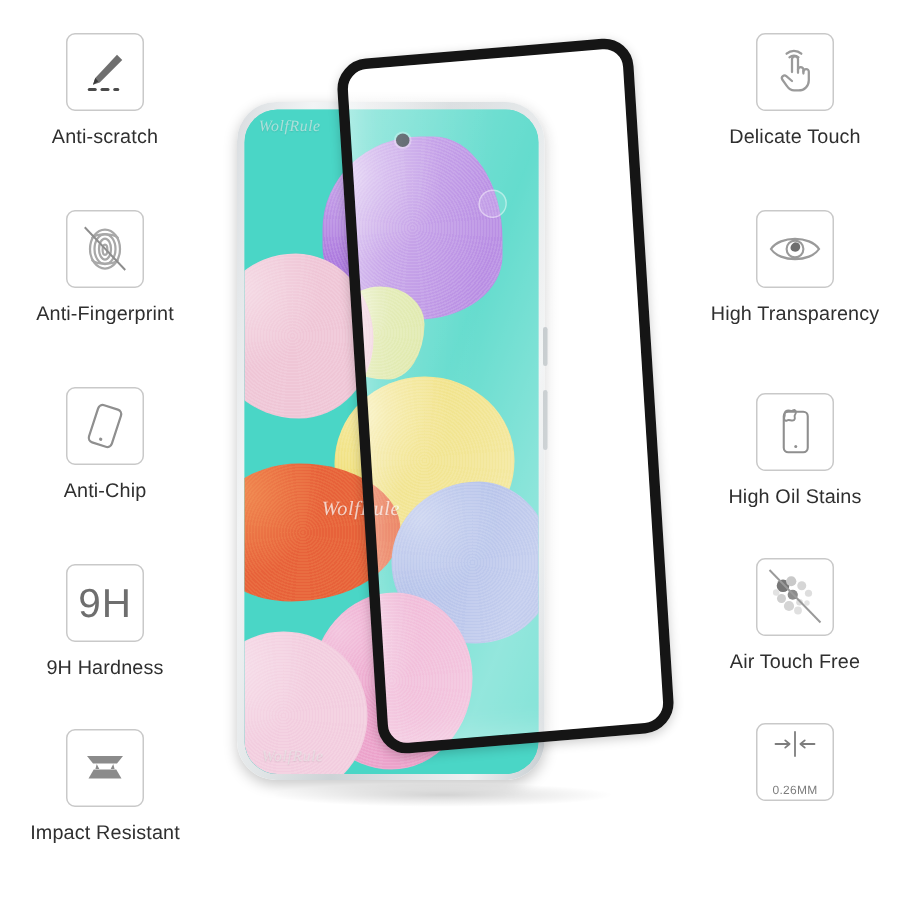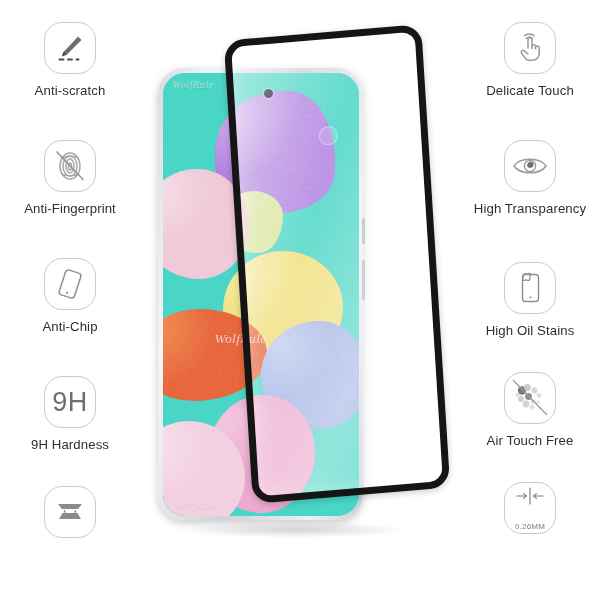--- a/index.html
+++ b/index.html
@@ -18,21 +18,21 @@
   .col-right{right:0;}
 
   .feature{
     position:absolute;
     width:140px;
     display:flex;flex-direction:column;align-items:center;
   }
   .icon-box{
     width:52px;height:52px;
     border:1.4px solid #c9c9c9;
-    border-radius:18px;
+    border-radius:6px;
     background:#fff;
     position:relative;
     display:flex;align-items:center;justify-content:center;
     box-sizing:border-box;
   }
   .feature-label{
     margin-top:9px;
     font-size:13.2px;
     color:#2f2f2f;
     white-space:nowrap;
@@ -182,20 +182,21 @@
 
     <div class="feature" style="top:486px">
       <div class="icon-box">
         <svg width="38" height="34" viewBox="0 0 38 34">
           <path d="M11 14 L27 14 L31 9 L7 9 Z" fill="#8b8b8b"></path>
           <path d="M8 24 L30 24 L26.5 18 L11.5 18 Z" fill="#8b8b8b"></path>
           <path d="M13.5 14.4 L12.6 17.6 L15.2 17.6 Z" fill="#8b8b8b"></path>
           <path d="M24.5 14.4 L25.4 17.6 L22.8 17.6 Z" fill="#8b8b8b"></path>
         </svg>
       </div>
+      <div class="feature-label">Impact Resistant</div>
     </div>
   </div>
 
   <div class="col col-right">
 
     <div class="feature" style="top:22px">
       <div class="icon-box">
         <svg width="36" height="36" viewBox="0 0 36 36">
           <g fill="none" stroke="#9a9a9a" stroke-width="1.5" stroke-linecap="round" stroke-linejoin="round">
             <path d="M16 18 L16 9.5 a2 2 0 0 1 4 0 L20 18.5"></path>

